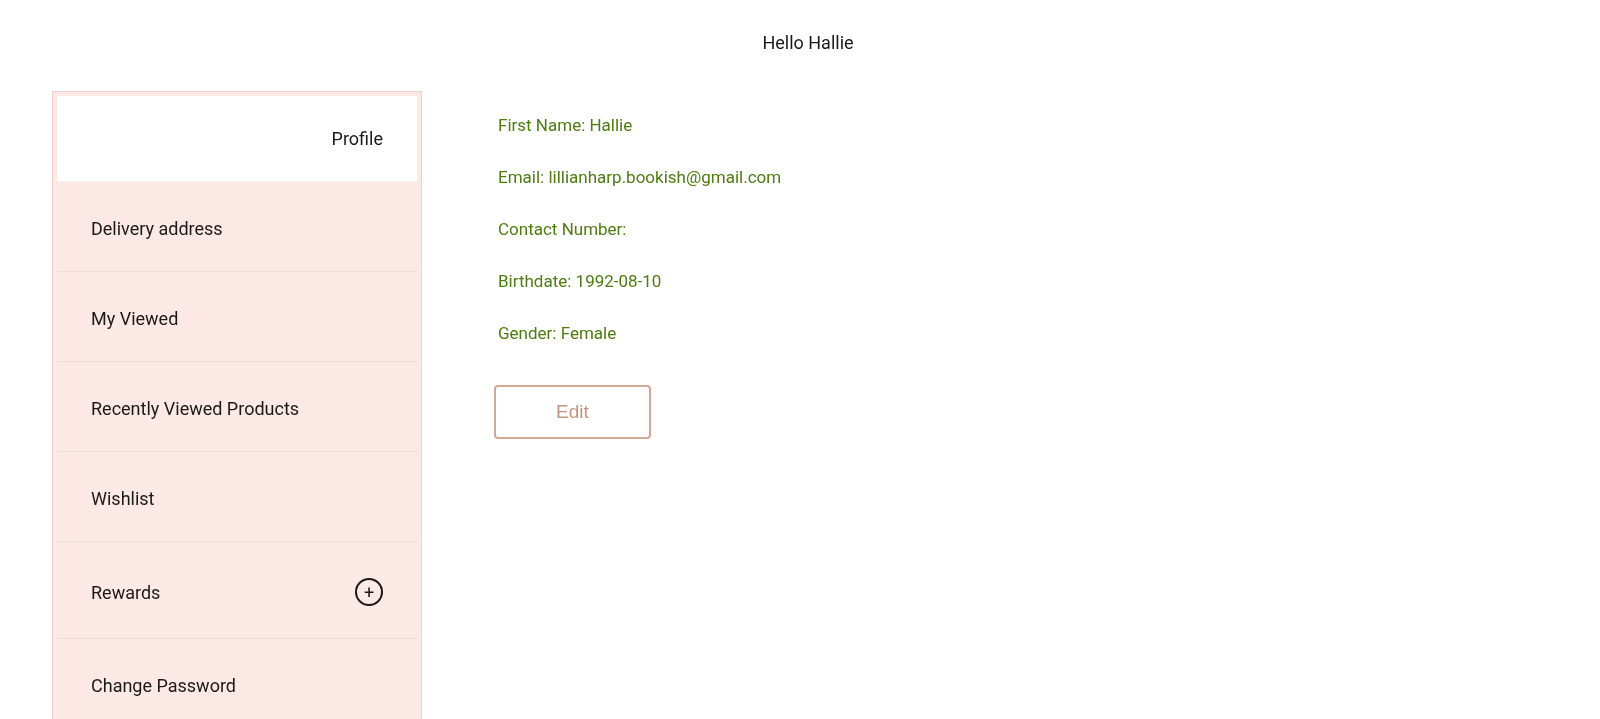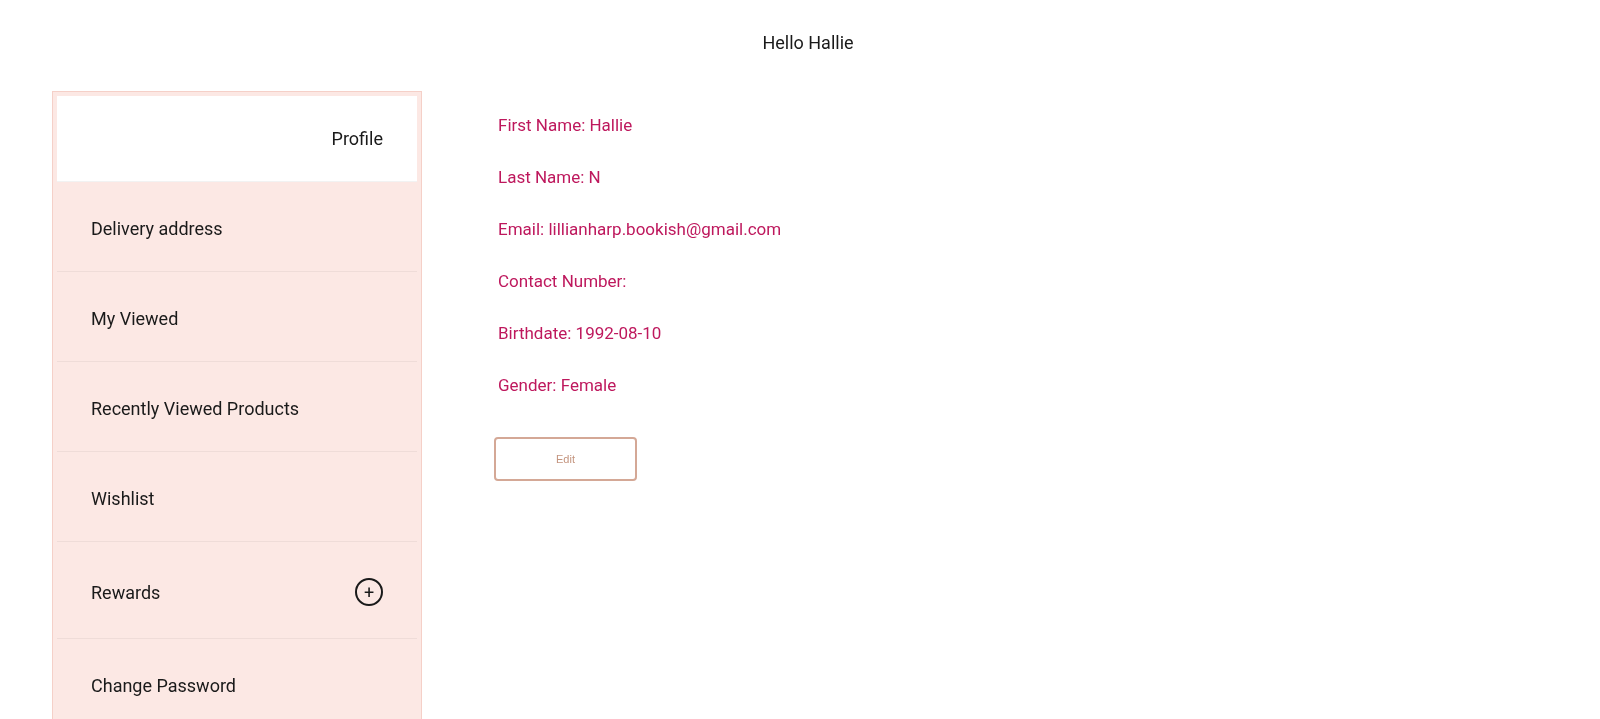--- a/index.html
+++ b/index.html
@@ -68,30 +68,30 @@
 
     .content-area {
       flex: 1;
       padding: 20px 60px;
     }
 
     .profile-field {
       margin-bottom: 32px;
       font-size: 17px;
       font-weight: 400;
-      color: #be185d;
+      color: #4d7c0f;
     }
 
     .edit-button {
       margin-top: 10px;
       padding: 14px 60px;
       border: 2px solid #d4a896;
       background: #ffffff;
       color: #c4947e;
-      font-size: 11px;
+      font-size: 19px;
       cursor: pointer;
       border-radius: 4px;
       font-weight: 400;
     }
   </style>
 </head>
 <body>
 
 <div class="page-header">
   <span>Hello Hallie</span>
@@ -124,23 +124,20 @@
     <div class="sidebar-item">
       
     </div>
   </div>
 
   <div class="content-area">
     <div class="profile-field">
       <span>First Name: Hallie</span>
     </div>
     <div class="profile-field">
-      <span>Last Name: N</span>
-    </div>
-    <div class="profile-field">
       <span>Email: lillianharp.bookish@gmail.com</span>
     </div>
     <div class="profile-field">
       <span>Contact Number:</span>
     </div>
     <div class="profile-field">
       <span>Birthdate: 1992-08-10</span>
     </div>
     <div class="profile-field">
       <span>Gender: Female</span>

